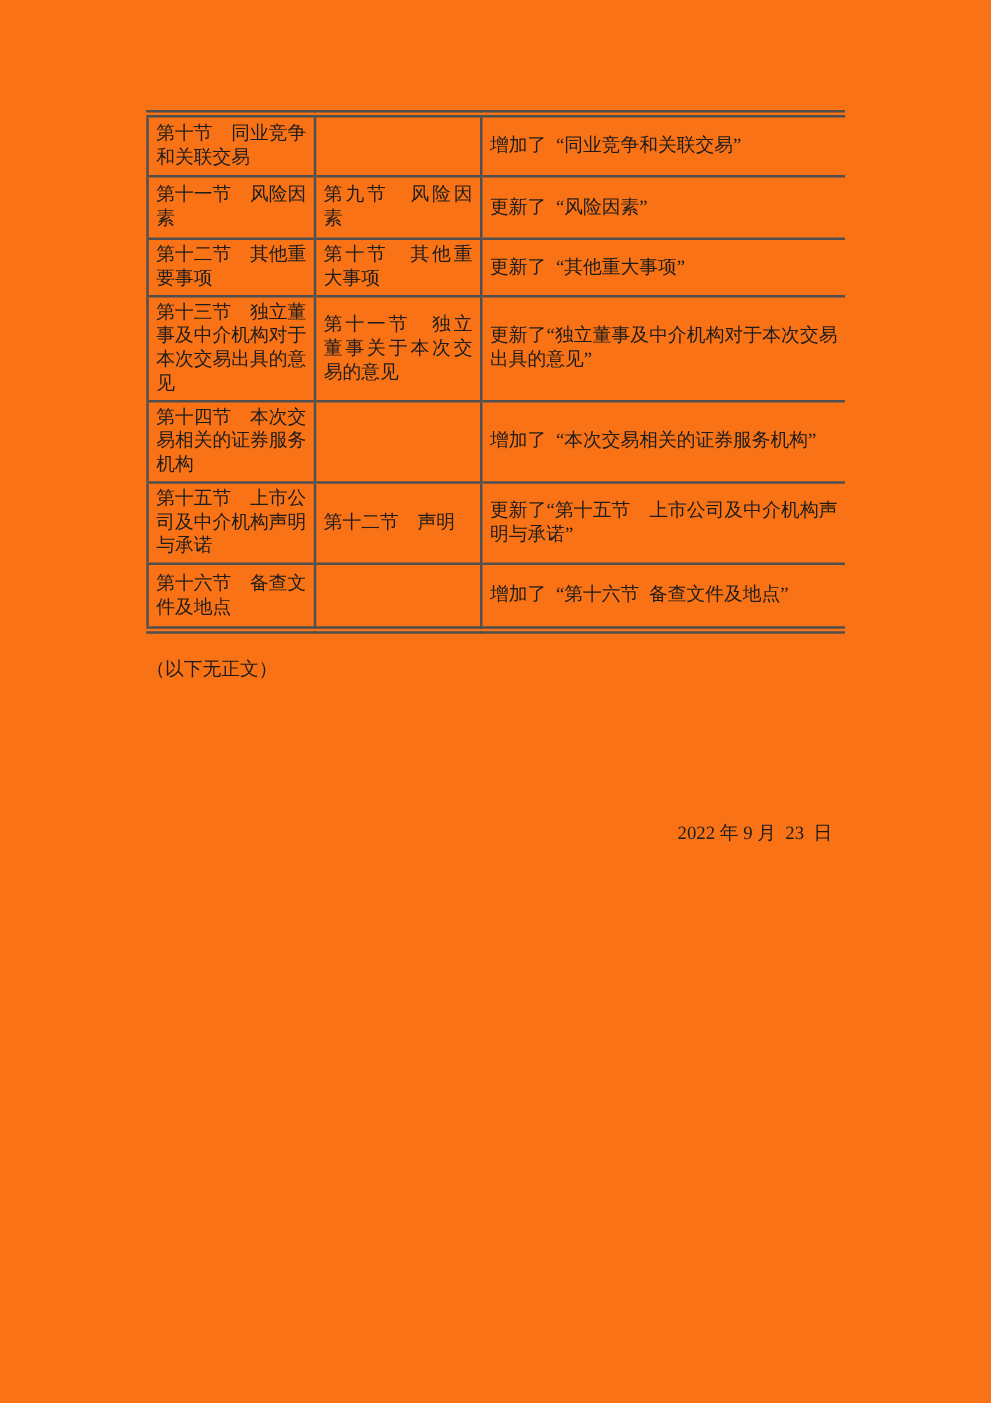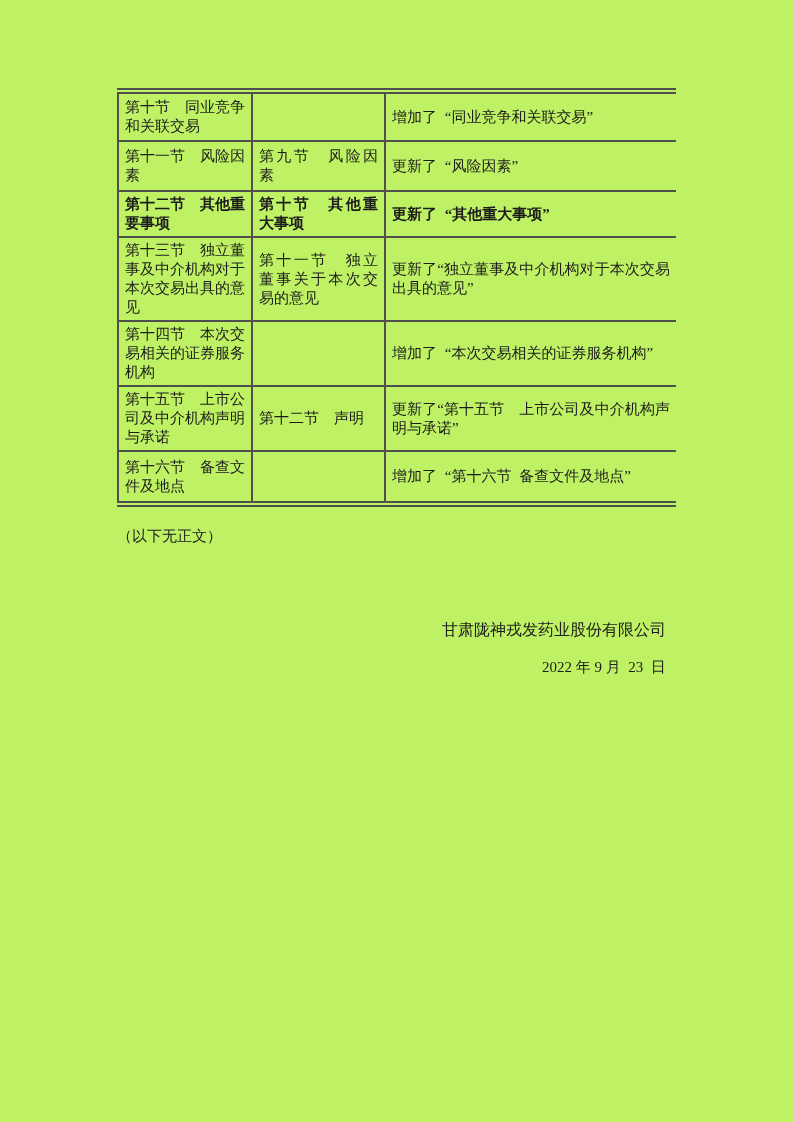--- a/index.html
+++ b/index.html
@@ -4,21 +4,21 @@
 <style>
   html, body {
     margin: 0;
     padding: 0;
     background: #ffffff;
   }
   .page {
     position: relative;
     width: 793px;
     height: 1122px;
-    background: #bef264;
+    background: #f97316;
     overflow: hidden;
     font-family: "Liberation Serif", "DejaVu Serif", serif;
     color: #1c1c1c;
   }
   table.cmp-table {
     position: absolute;
     left: 117px;
     top: 88px;
     width: 558px;
     table-layout: fixed;
@@ -36,21 +36,21 @@
     text-align: justify;
     word-spacing: 4px;
     overflow: hidden;
   }
   table.cmp-table tr { border-bottom: 2px solid #4f4f4f; }
   table.cmp-table tr:last-child { border-bottom: none; }
   td.c1, td.c2 { border-right: 2px solid #4f4f4f; }
   td.c3 { padding-left: 7px; padding-right: 2px; }
   tr.r0 { height: 50px; }
   tr.r1 { height: 50px; }
-  tr.r2 { height: 44px; font-weight: bold; }
+  tr.r2 { height: 44px; }
   tr.r3 { height: 76px; padding-left: 16px; }
   tr.r4 { height: 64px; }
   tr.r5 { height: 63px; margin-top: 20px; }
   tr.r6 { height: 53px; padding-left: 24px; }
   .end-note {
     position: absolute;
     left: 117px;
     top: 526px;
     font-size: 15px;
     line-height: 20px;
@@ -116,17 +116,16 @@
       <tr class="r6">
         <td class="c1">第十六节　备查文件及地点</td>
         <td class="c2"></td>
         <td class="c3">增加了 “第十六节 备查文件及地点”</td>
       </tr>
     </tbody>
   </table>
 
   <div class="end-note">（以下无正文）</div>
 
-  <div class="sig-company">甘肃陇神戎发药业股份有限公司</div>
 
   <div class="sig-date">2022 年 9 月  23  日</div>
 
 </div>
 
 </body></html>

